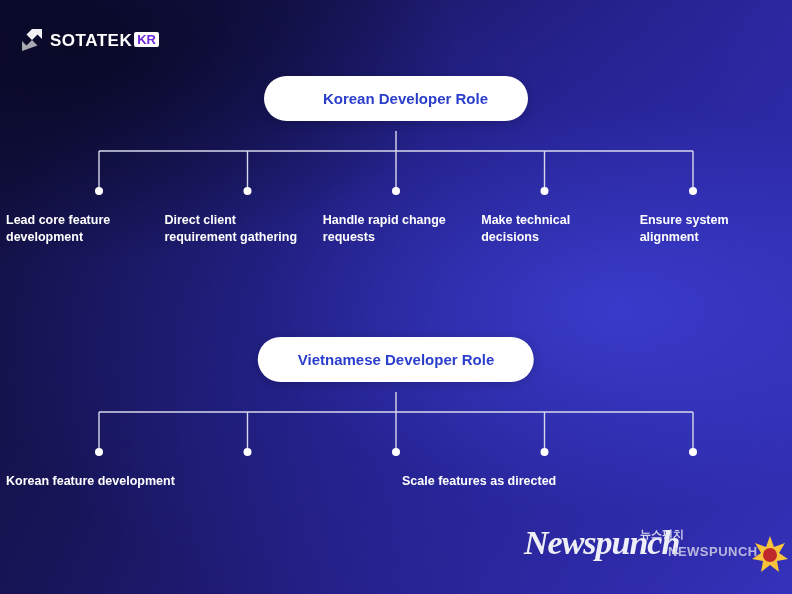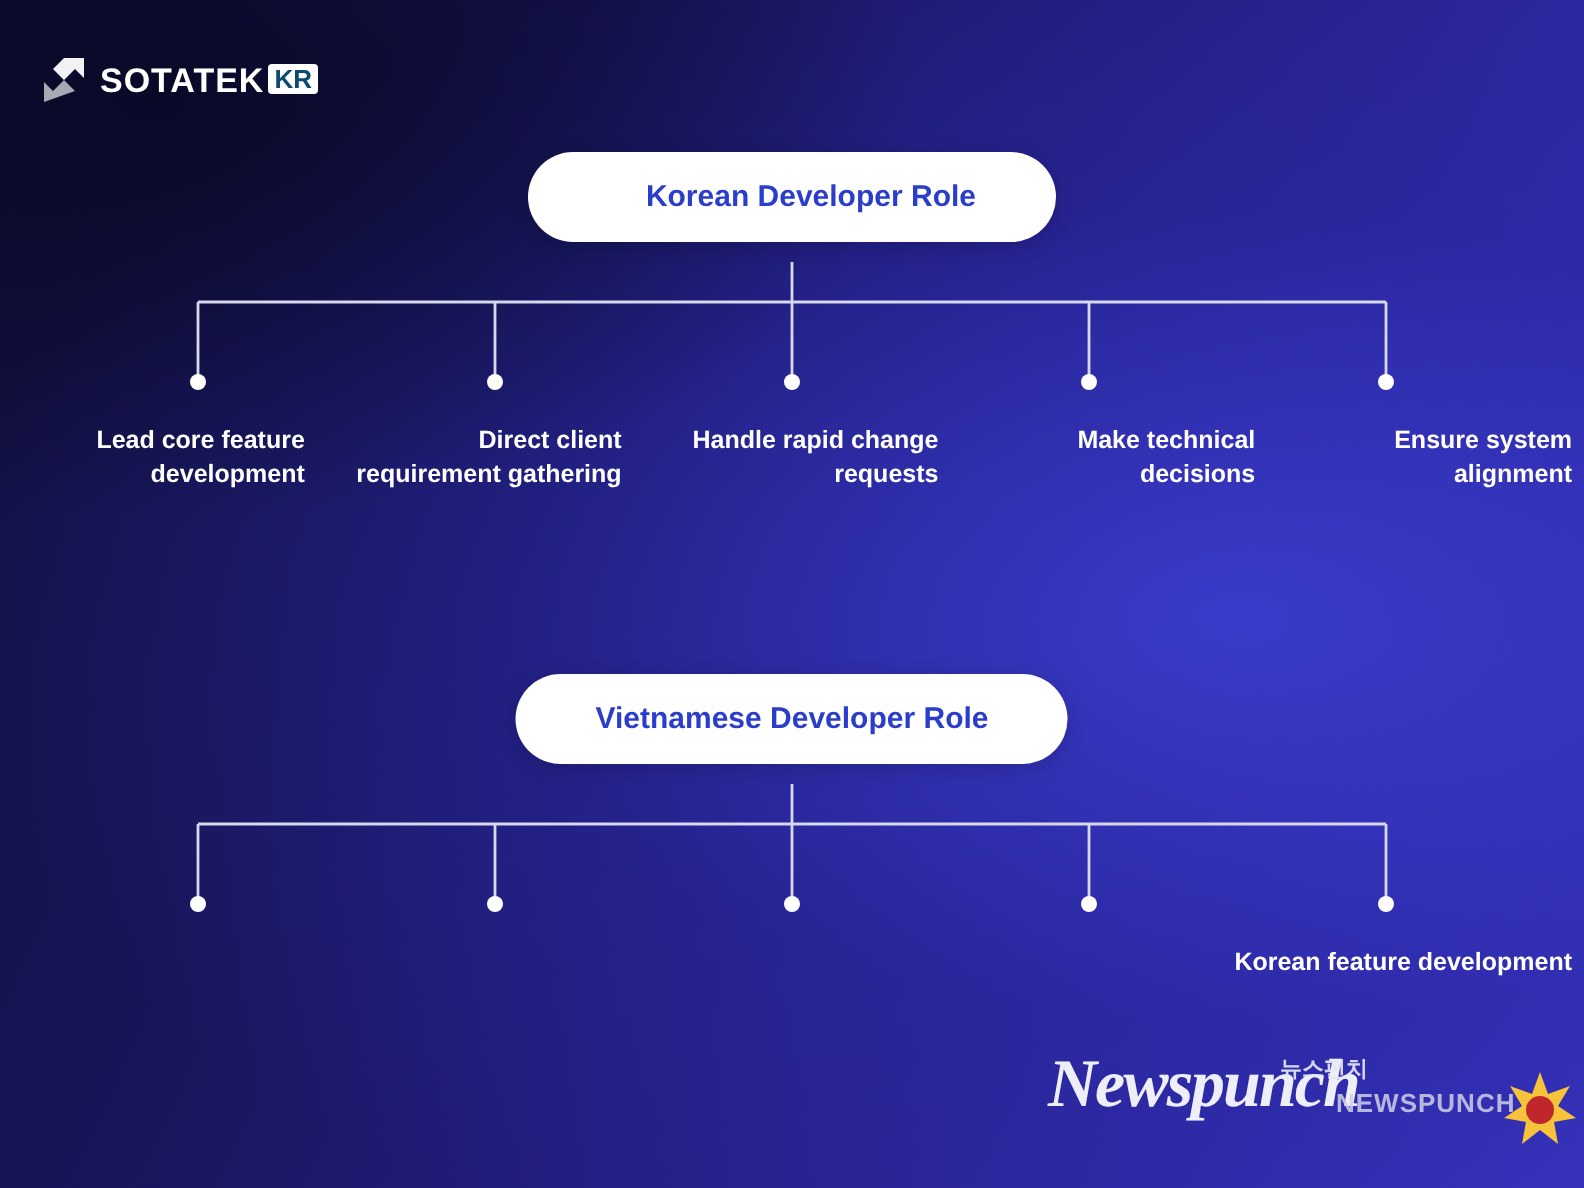--- a/index.html
+++ b/index.html
@@ -48,21 +48,21 @@
   .logo-text {
     color: #ffffff;
     font-size: 17px;
     font-weight: bold;
     letter-spacing: 0.5px;
     line-height: 1;
   }
   .logo-suffix {
     display: inline-block;
     background: #ffffff;
-    color: #0c4a6e;
+    color: #6d28d9;
     font-size: 13px;
     font-weight: bold;
     padding: 1px 3px;
     border-radius: 2px;
     margin-left: 2px;
     letter-spacing: 0;
     vertical-align: 2px;
   }
 
   
@@ -112,21 +112,21 @@
 
   .leaves {
     position: absolute;
     left: 0;
     top: 136px;
     width: 792px;
     display: flex;
   }
   .leaf {
     flex: 1 1 0;
-    text-align: right;
+    text-align: left;
     color: #ffffff;
     font-size: 12.5px;
     font-weight: bold;
     line-height: 1.35;
     padding: 0 6px;
     box-sizing: border-box;
   }
 
   
   .wm-news {
@@ -231,20 +231,21 @@
       <line x1="693" y1="20" x2="693" y2="58"></line>
       <circle cx="99" cy="60" r="4"></circle>
       <circle cx="247.5" cy="60" r="4"></circle>
       <circle cx="396" cy="60" r="4"></circle>
       <circle cx="544.5" cy="60" r="4"></circle>
       <circle cx="693" cy="60" r="4"></circle>
     </svg>
 
     <div class="leaves">
       <div class="leaf">Korean feature development</div>
+      <div class="leaf">Scale features as directed</div>
     </div>
   </div>
 
   <div class="wm-news">Newspunch</div>
   <div class="wm-kr">뉴스펀치</div>
   <div class="wm-small">NEWSPUNCH</div>
   <svg class="wm-burst" viewBox="0 0 40 40">
     <path d="M20 2 L24 13 L35 9 L29 19 L38 25 L27 27 L29 38 L20 31 L11 38 L13 27 L2 25 L11 19 L5 9 L16 13 Z" fill="#f6c33a"></path>
     <circle cx="20" cy="21" r="7" fill="#c0272d"></circle>
   </svg>

